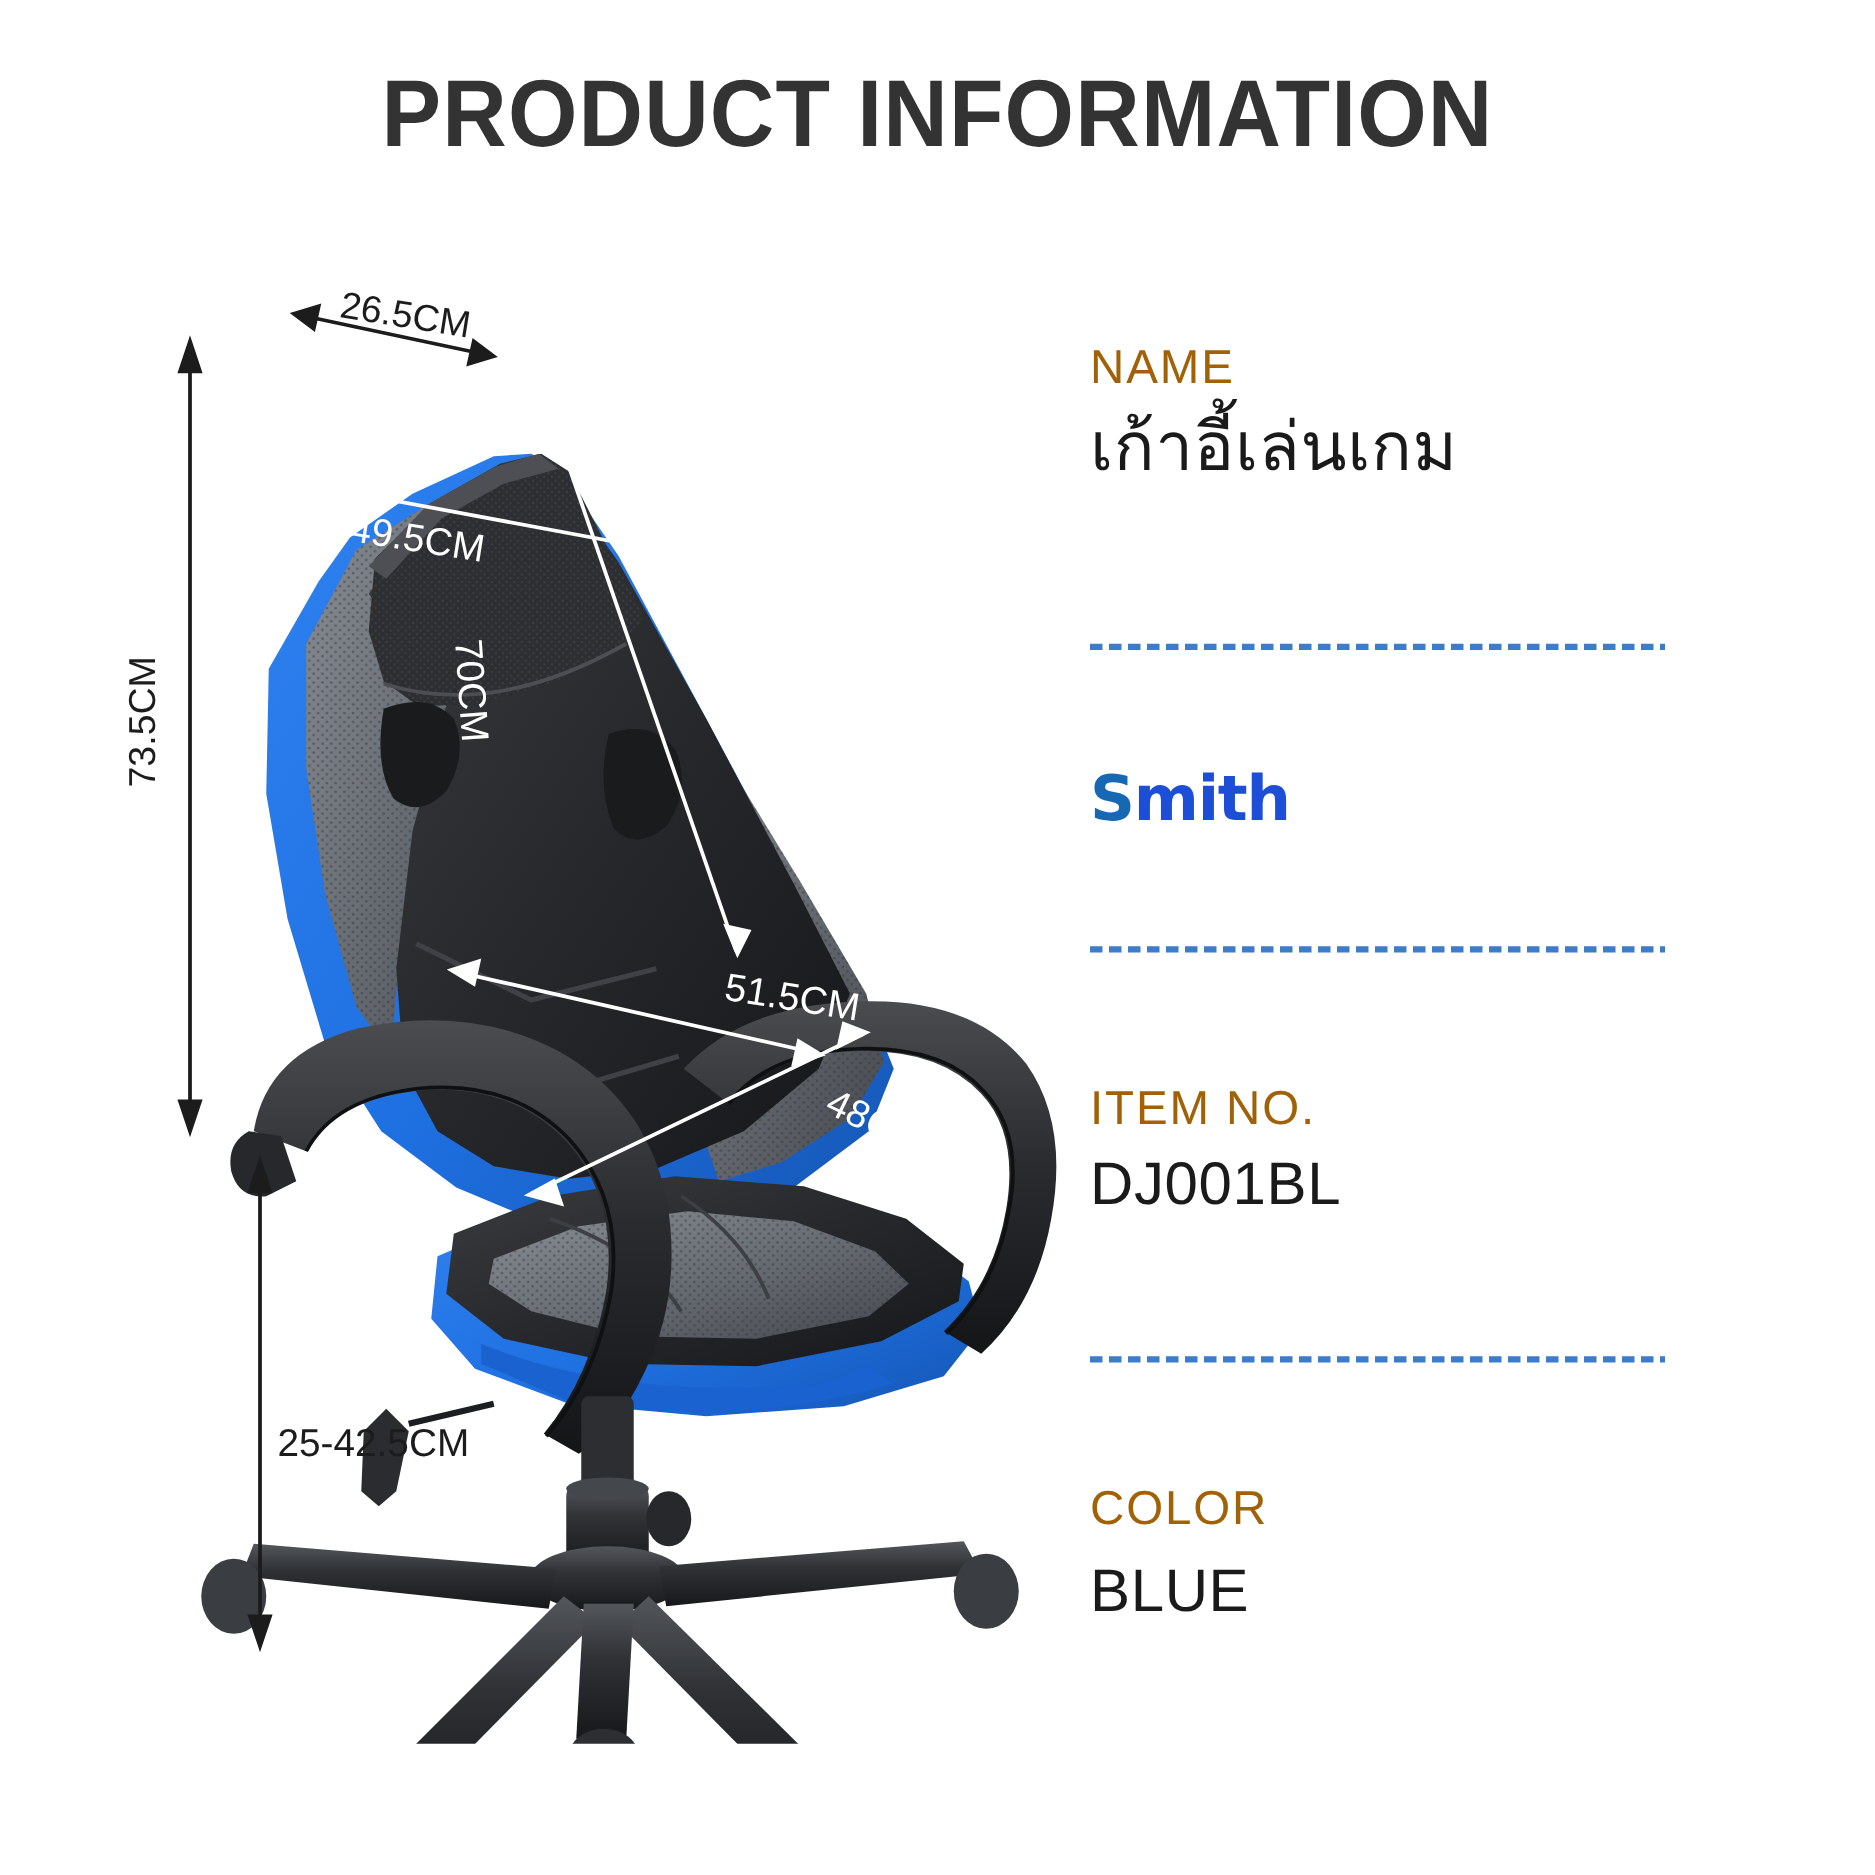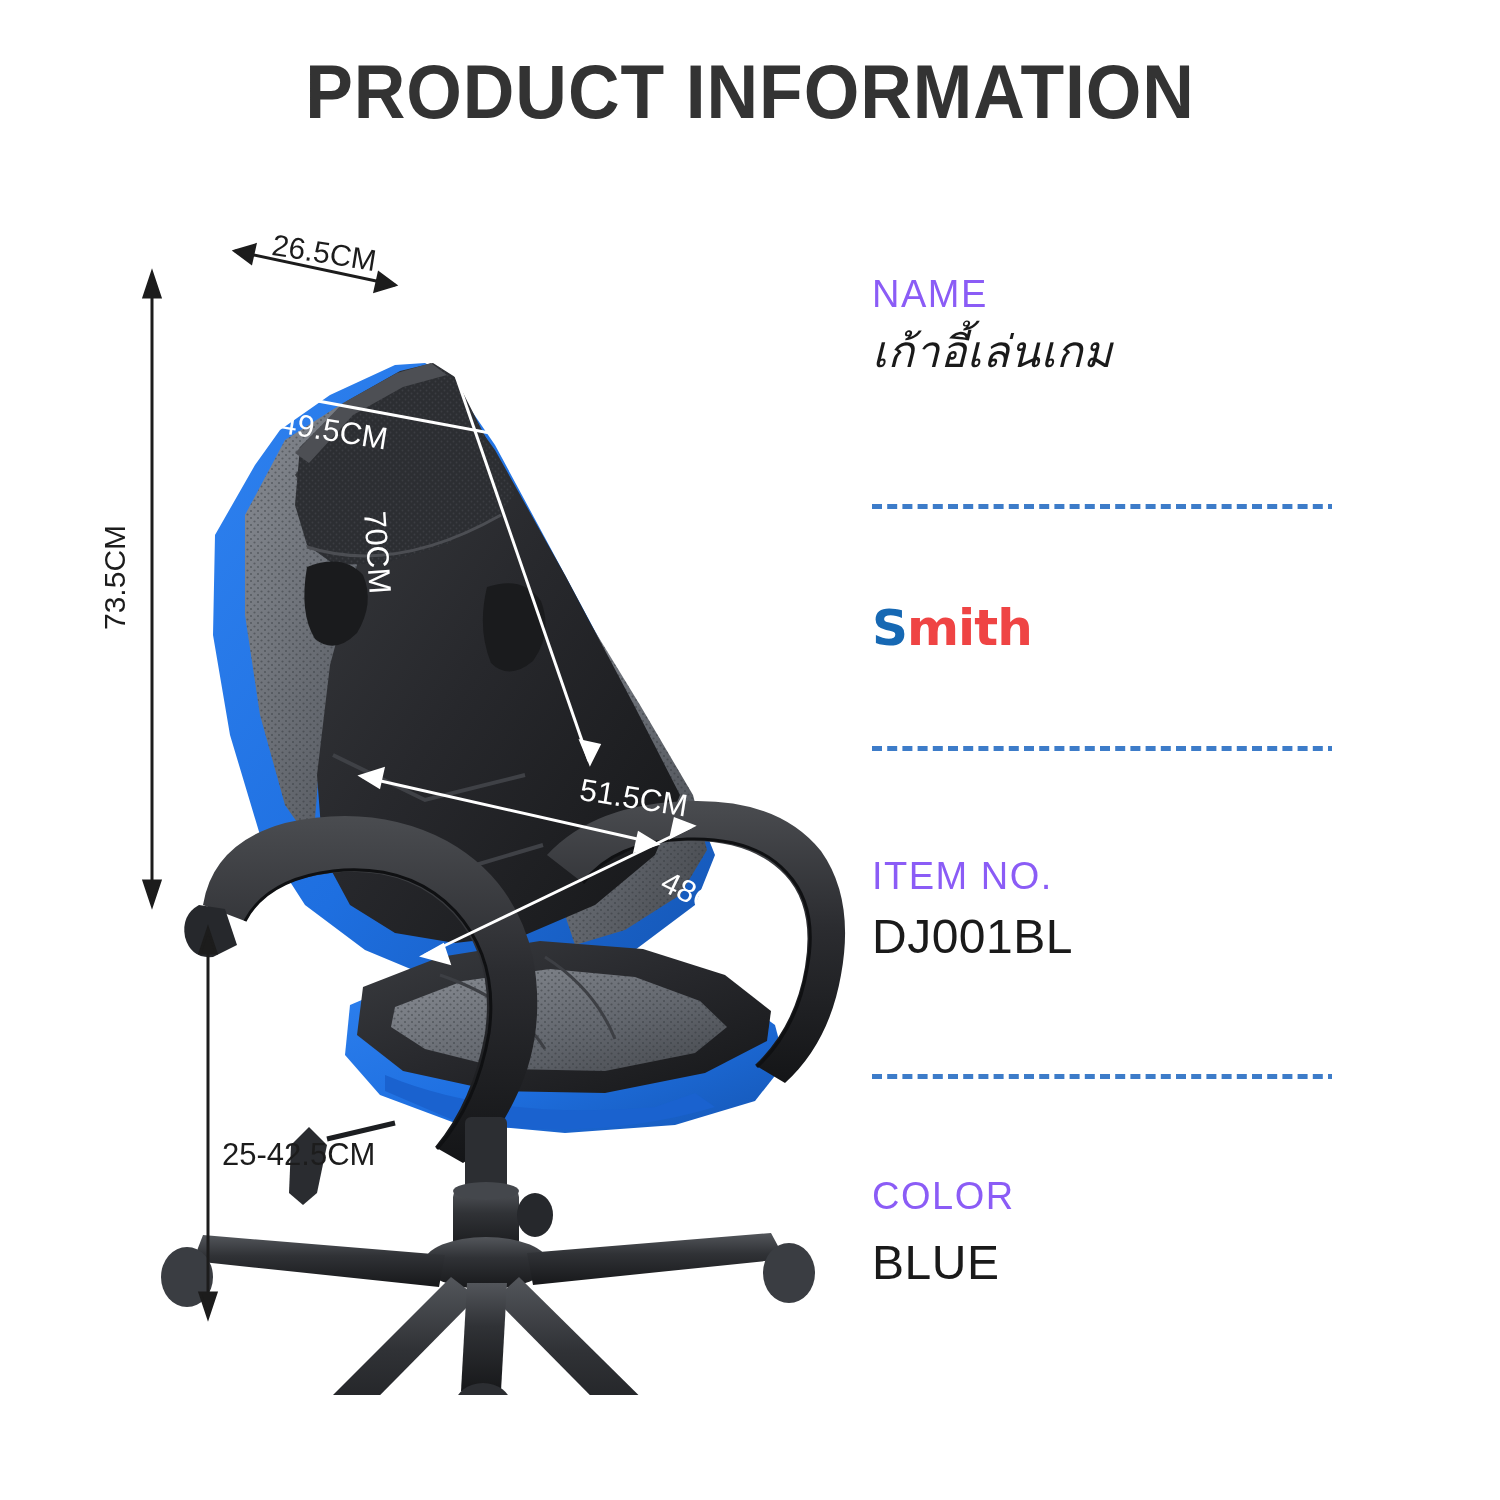--- a/index.html
+++ b/index.html
@@ -103,49 +103,49 @@
     position: absolute;
     left: 872px;
     top: 275px;
     width: 470px;
   }
   .info-block { position: relative; }
   .info-label {
     font-family: "Liberation Sans", sans-serif;
     font-size: 38px;
     font-weight: 400;
-    color: #8b5cf6;
+    color: #a16207;
     letter-spacing: 1.5px;
     line-height: 1.0;
   }
   .info-value {
     font-family: "Liberation Sans", sans-serif;
     font-size: 48px;
     font-weight: 400;
     color: #1a1a1a;
     letter-spacing: 0.5px;
     line-height: 1.15;
   }
-  .info-value.thai { font-size: 44px; font-style: italic; }
+  .info-value.thai { font-size: 54px; }
   .divider {
     height: 0;
     border-top: 5px dashed #3d7cc9;
     width: 466px;
   }
 
   
   #brand-logo {
     font-family: "DejaVu Sans", sans-serif;
     font-size: 50px;
     font-weight: 700;
     letter-spacing: -1px;
     line-height: 1.1;
   }
   #brand-logo .logo-s { color: #1668b3; }
-  #brand-logo .logo-mith { color: #ef4444; }
+  #brand-logo .logo-mith { color: #1d4ed8; }
 
   
   .sp-name-label { margin-bottom: 14px; }
   .sp-after-name { height: 126px; }
   .sp-after-div1 { height: 92px; }
   .sp-brand-label { margin-bottom: 18px; }
   .sp-after-brand { height: 90px; }
   .sp-after-div2 { height: 106px; }
   .sp-item-label { margin-bottom: 14px; }
   .sp-after-item { height: 110px; }

